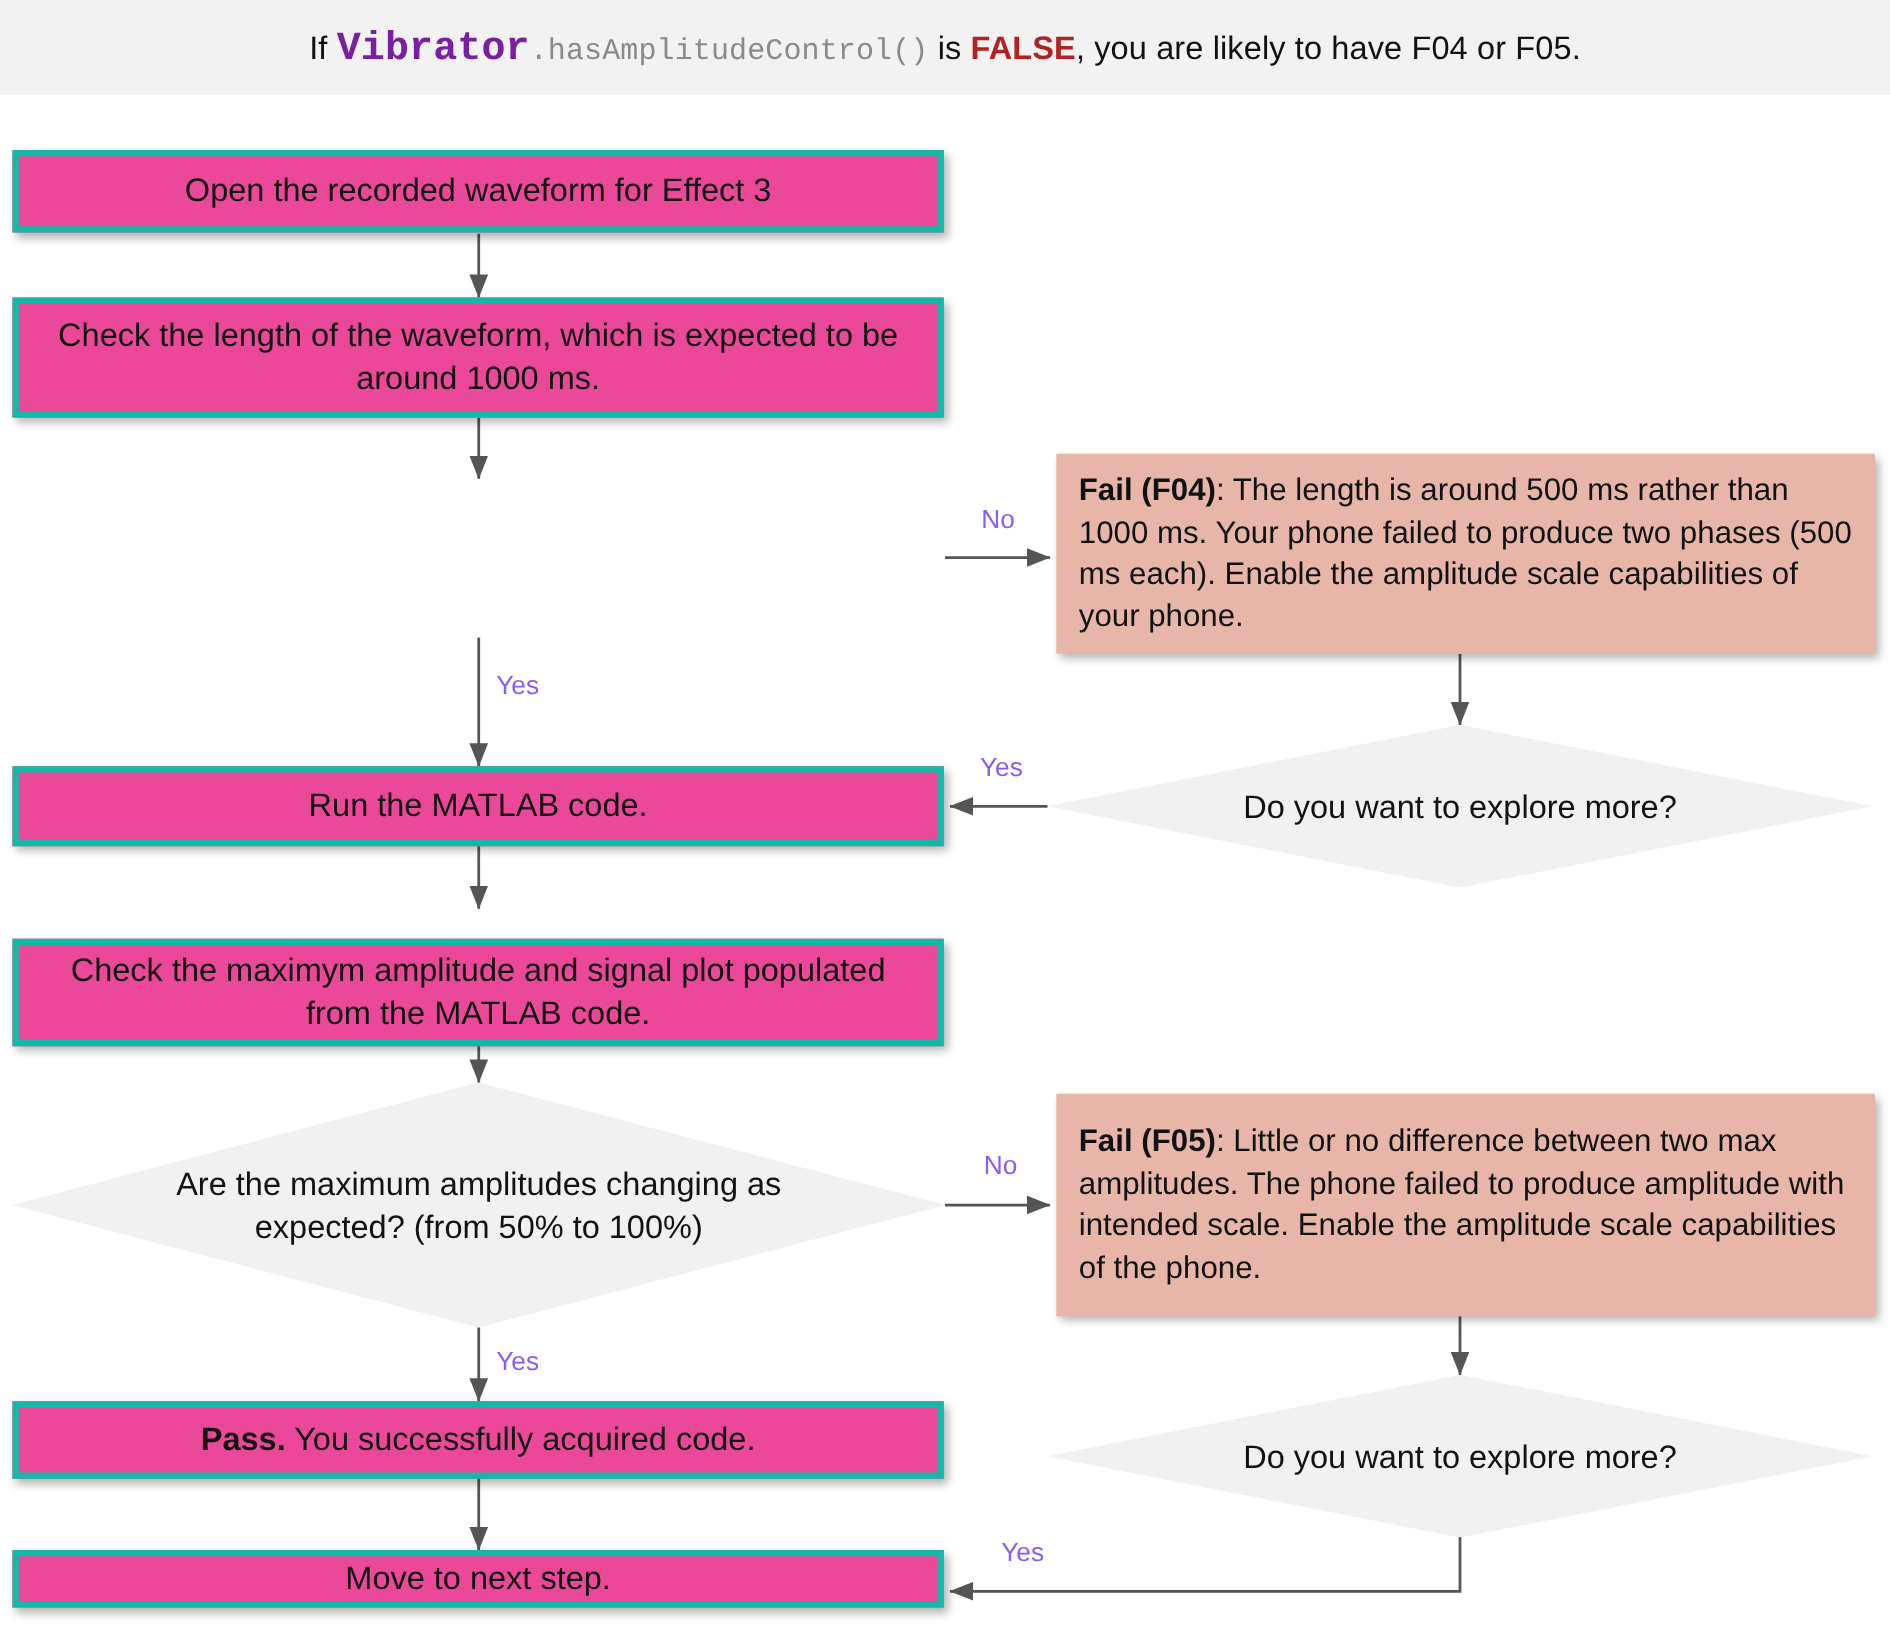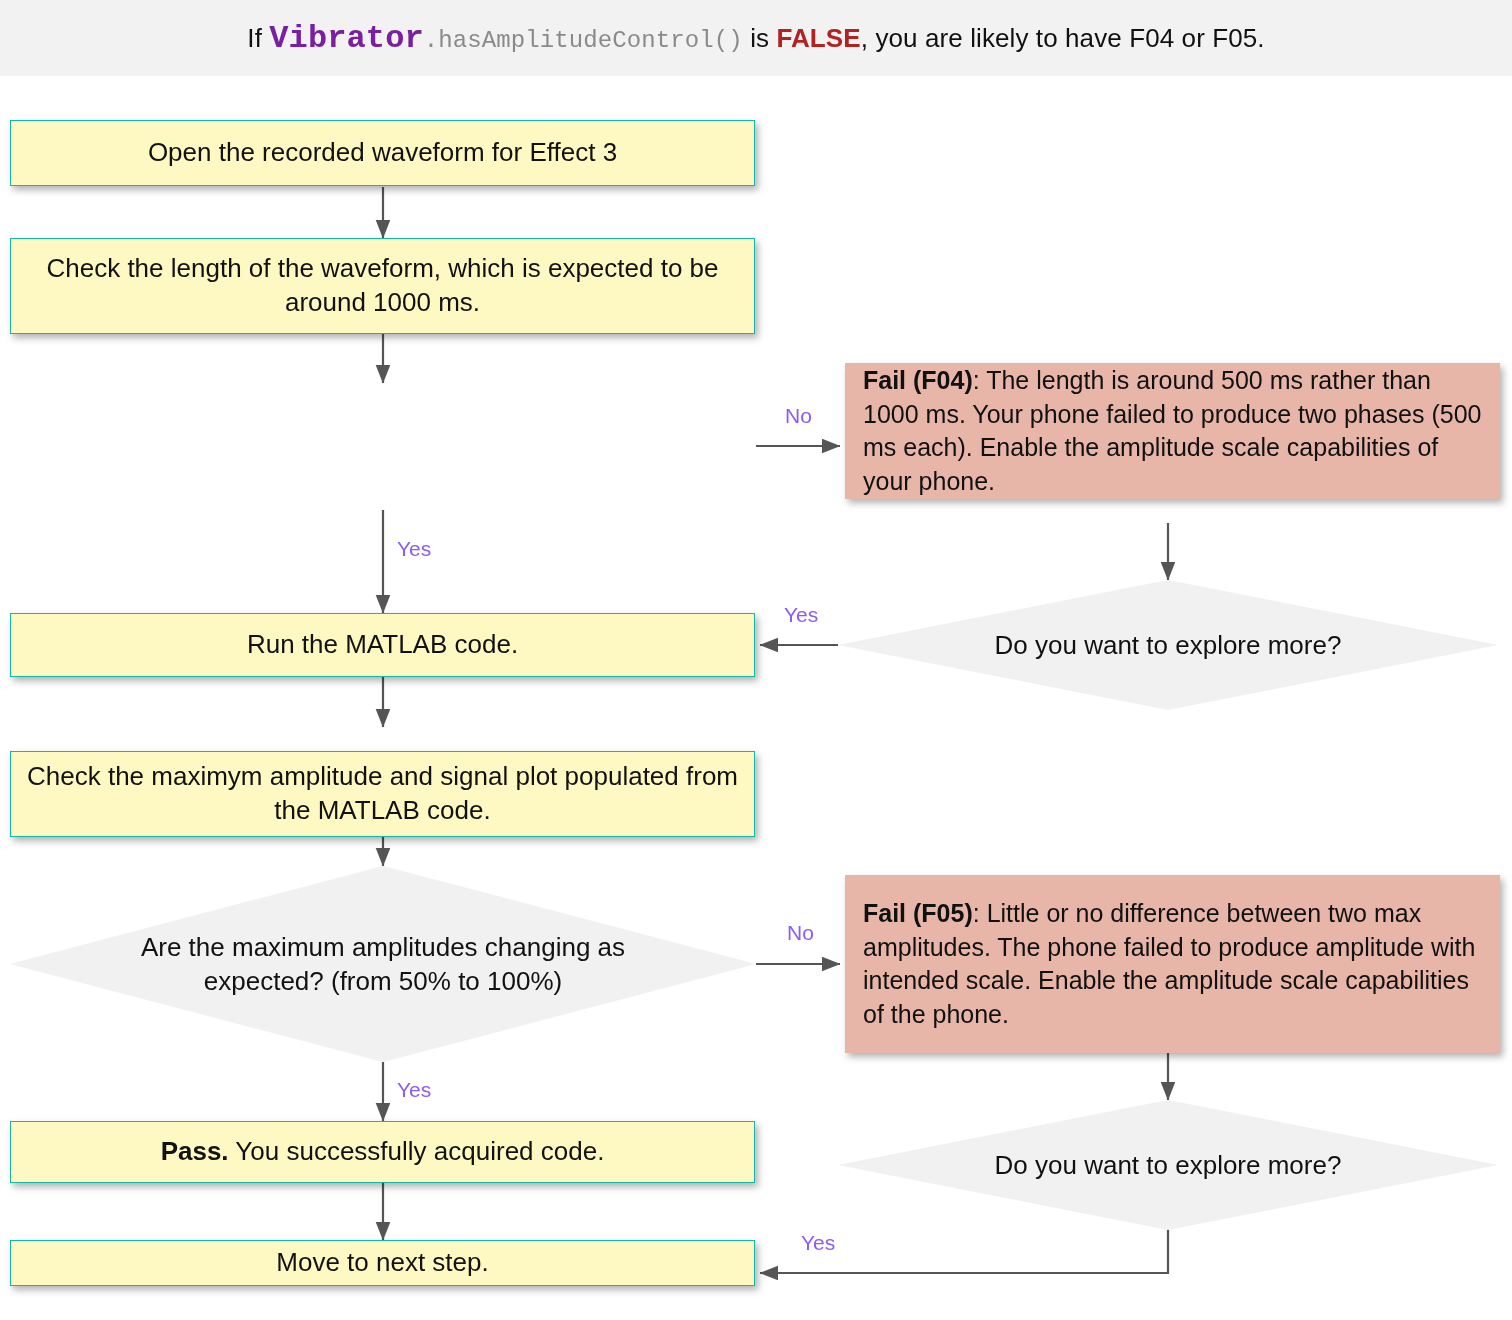--- a/index.html
+++ b/index.html
@@ -69,22 +69,22 @@
   
   .node {
     position: absolute;
     box-sizing: border-box;
     display: flex;
     align-items: center;
     justify-content: center;
     text-align: center;
   }
   .pbox {
-    background: #fef9c3;
-    border: 1px solid #14b8a6;
+    background: #ec4899;
+    border: 5px solid #14b8a6;
     box-shadow: 3px 4px 7px rgba(0,0,0,0.30);
     font-size: 26px;
     color: #121212;
     line-height: 1.30;
     padding: 6px 14px;
   }
   .pbox b { font-weight: bold; }
 
   
   .fbox {
@@ -188,21 +188,21 @@
 
   <div class="node pbox" style="left:10px; top:120px; width:745px; height:66px;">
     <span>Open the recorded waveform for Effect 3</span>
   </div>
 
   <div class="node pbox" style="left:10px; top:238px; width:745px; height:96px;">
     <span>Check the length of the waveform, which is expected to be around 1000 ms.</span>
   </div>
 
 
-  <div class="node fbox" style="left:845px; top:363px; width:655px; height:136px;">
+  <div class="node fbox" style="left:845px; top:363px; width:655px; height:160px;">
     <div>
       <b>Fail (F04)</b><span>: The length is around 500 ms rather than 1000 ms. Your phone failed to produce two phases (500 ms each). Enable the amplitude scale capabilities of your phone.</span>
     </div>
   </div>
 
   <div class="diamond-wrap" style="left:838px; top:580px; width:660px; height:130px;">
     <div class="diamond-shape"></div>
     <div class="diamond-label">Do you want to explore more?</div>
   </div>
 

